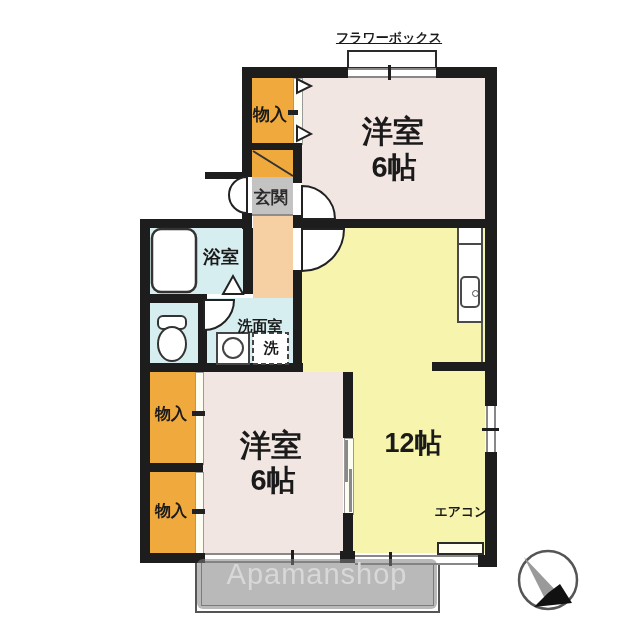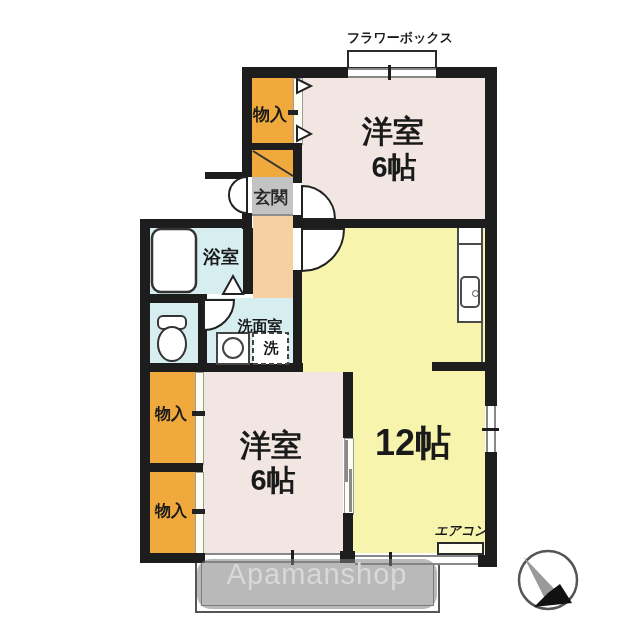--- a/index.html
+++ b/index.html
@@ -16,21 +16,21 @@
   .gray{background:#c3c3c3;}
   .track{position:absolute;background:#fdfdf2;border:1px solid #9a9a9a;z-index:2;}
   .win-h{position:absolute;background:#fff;border-top:2px solid #888;border-bottom:2px solid #888;box-sizing:border-box;z-index:4;}
   .win-v{position:absolute;background:#fff;border-left:2px solid #888;border-right:2px solid #888;box-sizing:border-box;z-index:4;}
   .tick{position:absolute;background:#1d1d1d;z-index:5;}
   .lbl{position:absolute;transform:translate(-50%,-50%);white-space:nowrap;color:#1a1a1a;font-weight:bold;z-index:6;}
   .counter{position:absolute;background:#fff;border:2px solid #4a4a4a;box-sizing:border-box;z-index:2;}
   svg.overlay{position:absolute;left:0;top:0;z-index:5;pointer-events:none;}
   #flowerbox{position:absolute;left:347px;top:50px;width:90px;height:19px;background:#fff;border:2px solid #2a2a2a;box-sizing:border-box;z-index:2;}
   .balc{position:absolute;background:transparent;box-sizing:border-box;z-index:1;}
-  #watermark{position:absolute;left:197px;top:559px;width:240px;height:50px;background:rgba(128,128,128,0.55);border-radius:14px;z-index:7;}
+  #watermark{position:absolute;left:197px;top:559px;width:240px;height:50px;background:rgba(128,128,128,0.55);border-radius:6px;z-index:7;}
   #watermark .wm-text{position:absolute;left:50%;top:15px;transform:translate(-50%,-50%);font-size:29px;color:#d8d8d8;font-weight:normal;letter-spacing:1px;white-space:nowrap;}
   .balc-lbl{position:absolute;transform:translate(-50%,-50%);font-size:19px;letter-spacing:3px;color:#2e2e2e;font-weight:bold;z-index:6;white-space:nowrap;}
 </style>
 </head>
 <body>
 
 <div id="stage">
 
   <div class="fill pink" style="left:302px;top:78px;width:183px;height:141px;"></div>
   <div class="fill orange" style="left:252px;top:78px;width:41px;height:65px;"></div>
@@ -116,33 +116,33 @@
     <rect x="158" y="316" width="28" height="13" rx="5" fill="#fff" stroke="#333" stroke-width="2"></rect>
     <ellipse cx="172" cy="344" rx="14" ry="17" fill="#fff" stroke="#333" stroke-width="2"></ellipse>
     <rect x="217" y="333" width="32" height="31" fill="#fff" stroke="#444" stroke-width="2"></rect>
     <circle cx="233" cy="348" r="10" fill="none" stroke="#444" stroke-width="2"></circle>
     <rect x="253" y="333" width="35" height="31" fill="#fff" stroke="#444" stroke-width="2" stroke-dasharray="5,3"></rect>
     <circle cx="548" cy="580" r="29" fill="#fff" stroke="#555" stroke-width="2.5"></circle>
     <polygon points="524,557 560,595 546,601" fill="#9a9a9a"></polygon>
     <polygon points="560,584 572,603 534,607 548,593" fill="#111"></polygon>
   </svg>
 
-  <div class="lbl" style="left:400px;top:38px;font-size:13px;">フラワーボックス</div>
+  <div class="lbl" style="left:389px;top:38px;font-size:13px;text-decoration:underline;">フラワーボックス</div>
   <div class="lbl" style="left:393px;top:132px;font-size:31px;">洋室</div>
   <div class="lbl" style="left:394px;top:168px;font-size:29px;">6帖</div>
   <div class="lbl" style="left:270px;top:114px;font-size:17px;">物入</div>
   <div class="lbl" style="left:271px;top:197px;font-size:17px;color:#2b2b2b;">玄関</div>
   <div class="lbl" style="left:221px;top:257px;font-size:18px;">浴室</div>
   <div class="lbl" style="left:260px;top:326px;font-size:15px;">洗面室</div>
   <div class="lbl" style="left:271px;top:348px;font-size:15px;">洗</div>
-  <div class="lbl" style="left:413px;top:443px;font-size:36px;">12帖</div>
+  <div class="lbl" style="left:413px;top:443px;font-size:27px;">12帖</div>
   <div class="lbl" style="left:171px;top:414px;font-size:16px;">物入</div>
   <div class="lbl" style="left:171px;top:511px;font-size:16px;">物入</div>
   <div class="lbl" style="left:271px;top:446px;font-size:31px;">洋室</div>
   <div class="lbl" style="left:273px;top:481px;font-size:29px;">6帖</div>
-  <div class="lbl" style="left:461px;top:531px;font-size:13px;font-style:italic;">エアコン</div>
+  <div class="lbl" style="left:461px;top:512px;font-size:13px;">エアコン</div>
   <div class="abs" style="left:437px;top:542px;width:47px;height:13px;background:#fffef0;border:2px solid #2a2a2a;box-sizing:border-box;z-index:4;"></div>
 
   <div id="watermark">
     <div class="wm-text">Apamanshop</div>
   </div>
 
 </div>
 
 </body></html>

